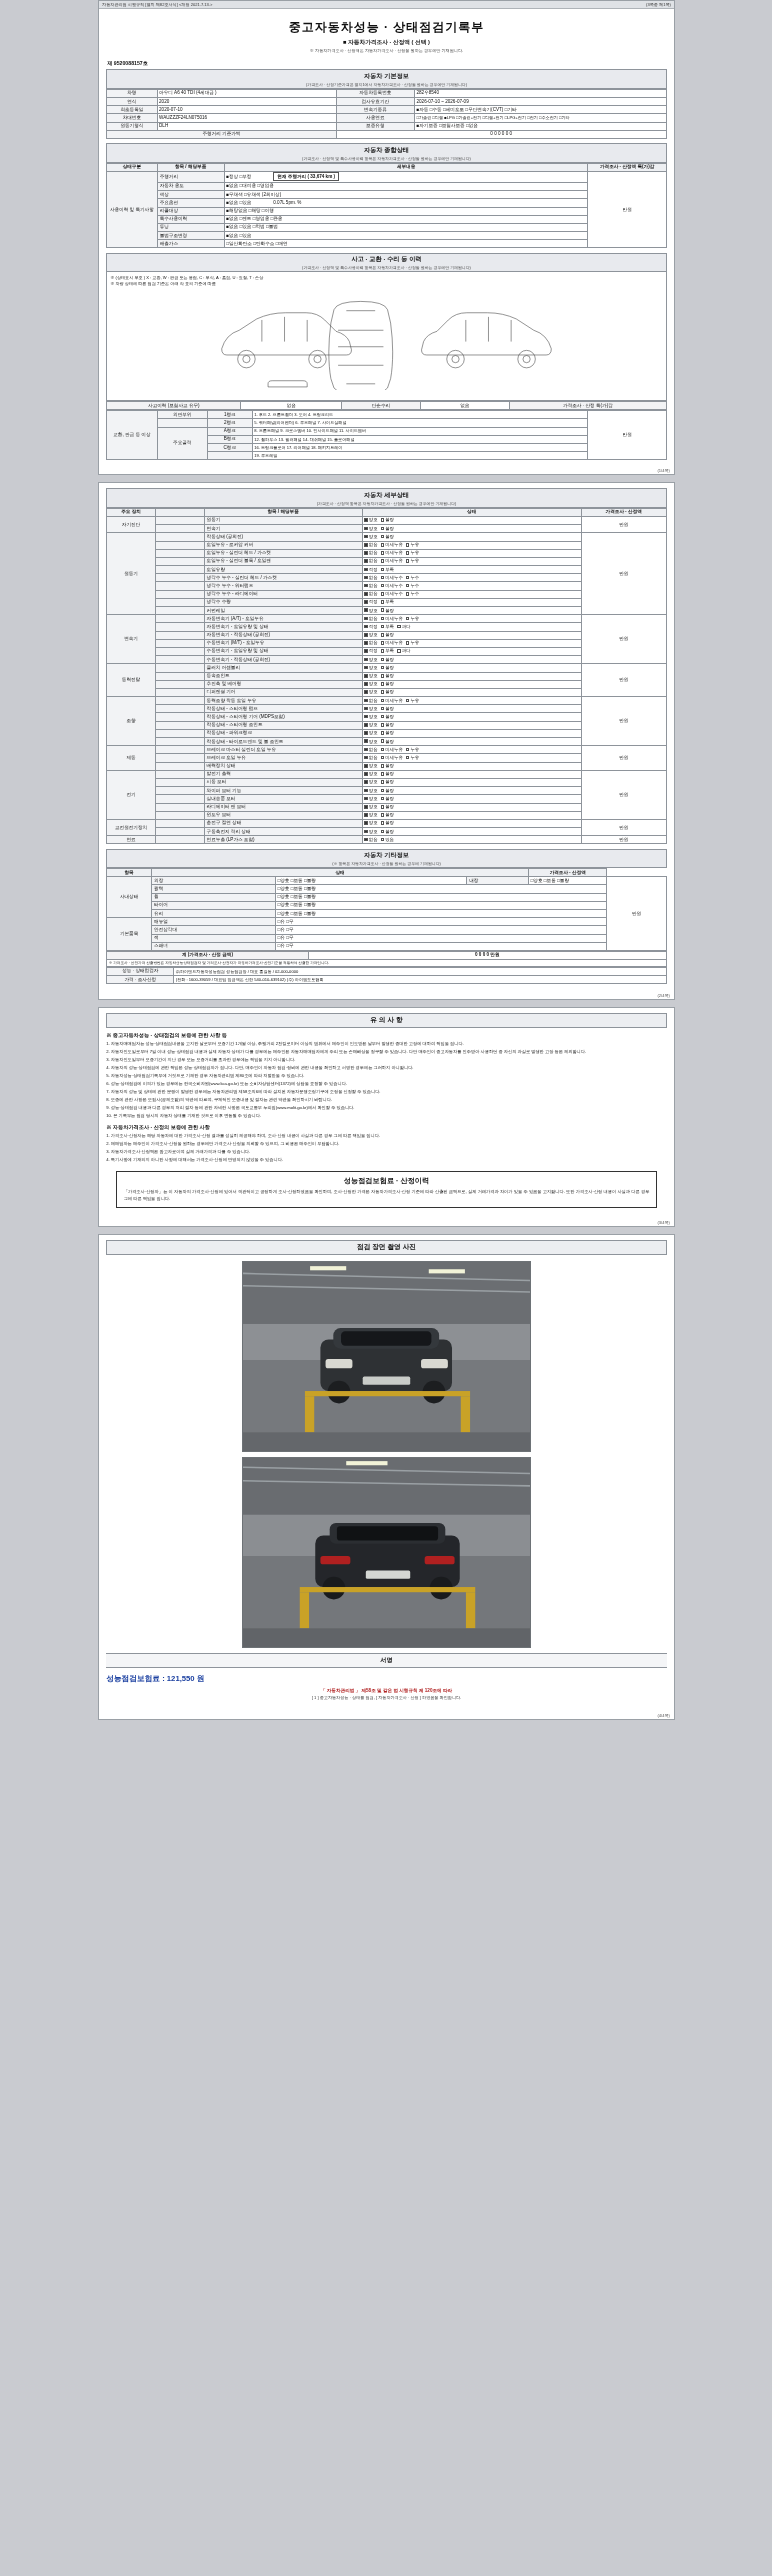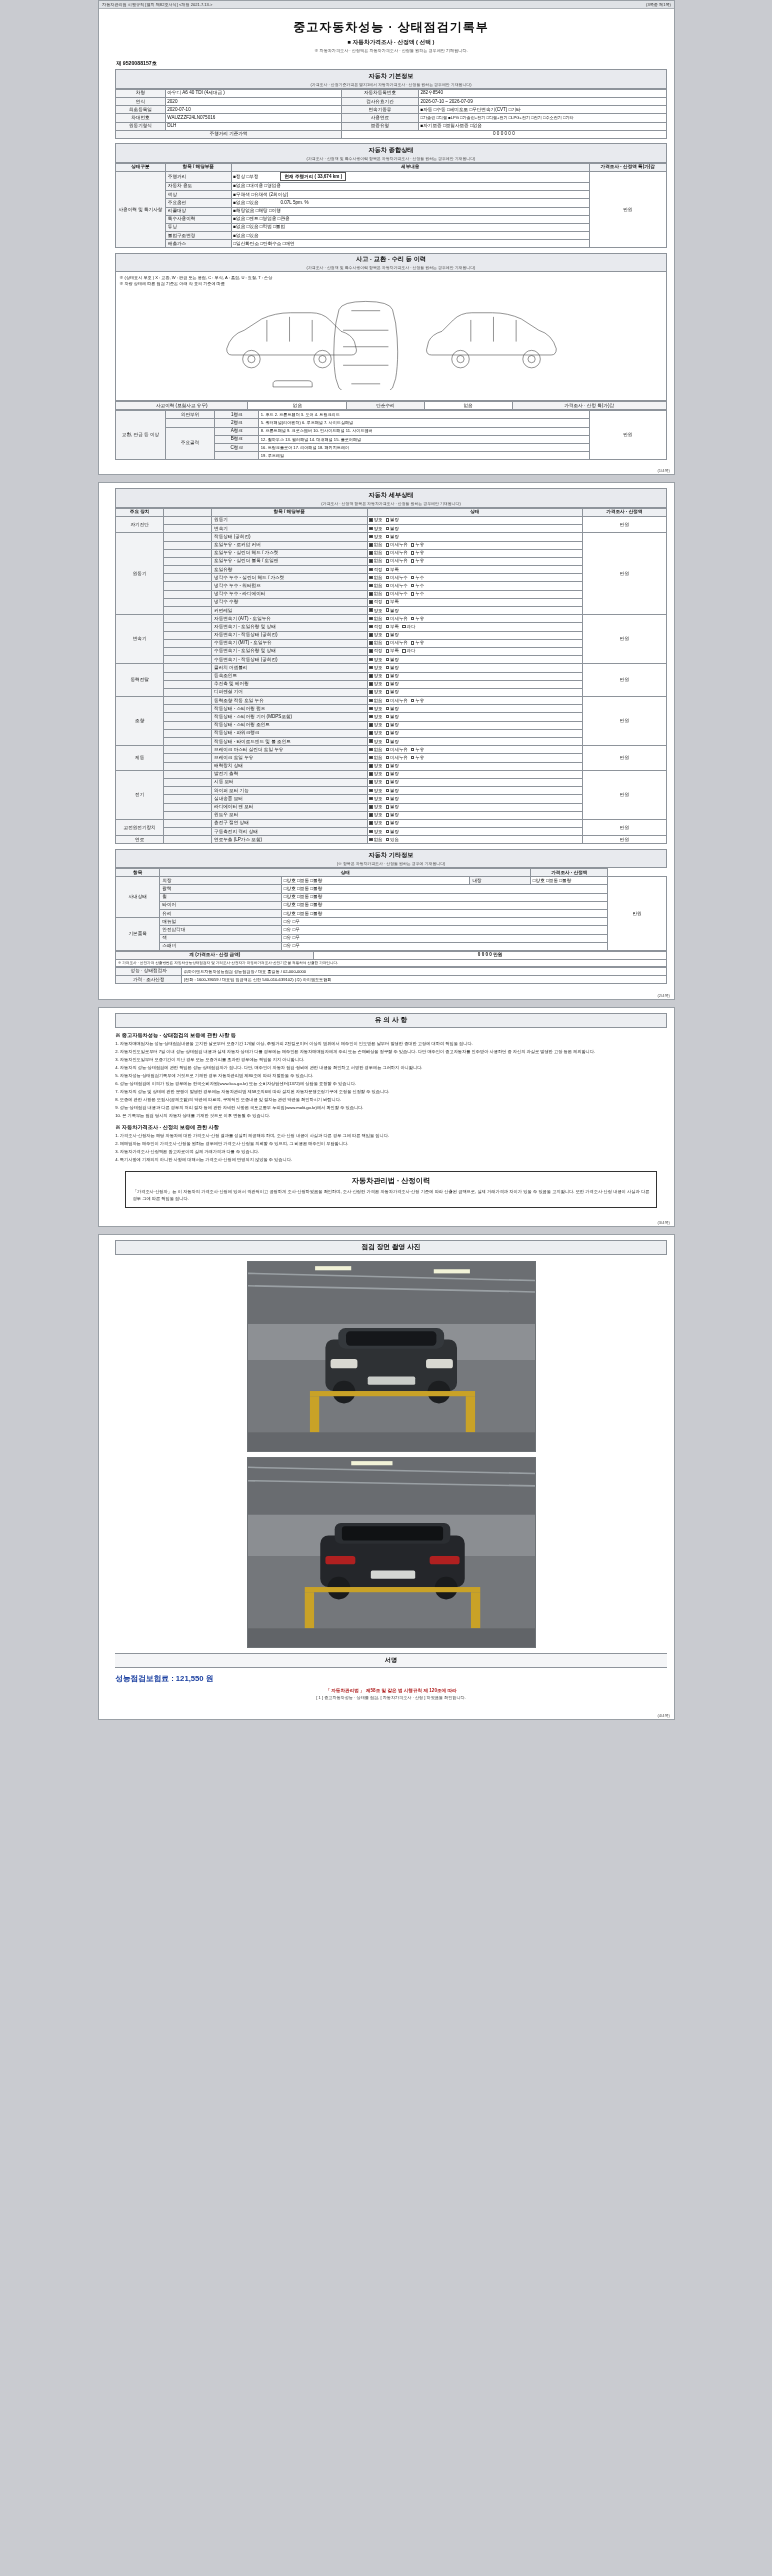--- a/index.html
+++ b/index.html
@@ -29,21 +29,21 @@
     color:#333;
     display:flex;
     justify-content:space-between;
   }
   .page-bot-strip {
     font-size:4.1px;
     color:#555;
     text-align:right;
     padding:1px 4.1px;
   }
-  .inner { padding:5.2px 7.2px 7.2px 7.2px;margin-left:9px; }
+  .inner { padding:5.2px 7.2px 7.2px 7.2px; }
 
   
   .doc-title-wrap {
     text-align:center;
     padding:5.2px 0 3.1px 0;
   }
   .doc-title {
     font-size:12px;
     font-weight:bold;
     letter-spacing:1px;
@@ -711,21 +711,21 @@
       </div>
     <div class="notice-h">※ 자동차가격조사 · 산정의 보증에 관한 사항</div>
     <div id="notice-list2">
         <p class="notice-p">1. 가격조사·산정자는 해당 자동차에 대한 가격조사·산정 결과를 성실히 제공해야 하며, 조사·산정 내용이 사실과 다른 경우 그에 따른 책임을 집니다.</p>
         <p class="notice-p">2. 매매업자는 매수인이 가격조사·산정을 원하는 경우에만 가격조사·산정을 의뢰할 수 있으며, 그 비용은 매수인이 부담합니다.</p>
         <p class="notice-p">3. 자동차가격조사·산정액은 참고자료이며 실제 거래가격과 다를 수 있습니다.</p>
         <p class="notice-p">4. 특기사항에 기재되지 아니한 사항에 대해서는 가격조사·산정에 반영되지 않았을 수 있습니다.</p>
       </div>
 
     <div class="pledge-box">
-      <div class="pledge-title">자동차관리법 · 산정이력</div>
+      <div class="pledge-title">성능점검보험료 · 산정이력</div>
       <div class="pledge-text">「가격조사·산정자」는 이 자동차의 가격조사·산정에 있어서 객관적이고 공정하게 조사·산정하였음을 확인하며, 조사·산정한 가격은 자동차가격조사·산정 기준에 따라 산출된 금액으로, 실제 거래가격과 차이가 있을 수 있음을 고지합니다. 또한 가격조사·산정 내용이 사실과 다른 경우 그에 따른 책임을 집니다.</div>
     </div>
   </div>
   <div class="page-bot-strip">(3/4쪽)</div>
 </div>
 
 <div class="page">
   <div class="inner">
     <div class="photo-title">점검 장면 촬영 사진</div>
 

